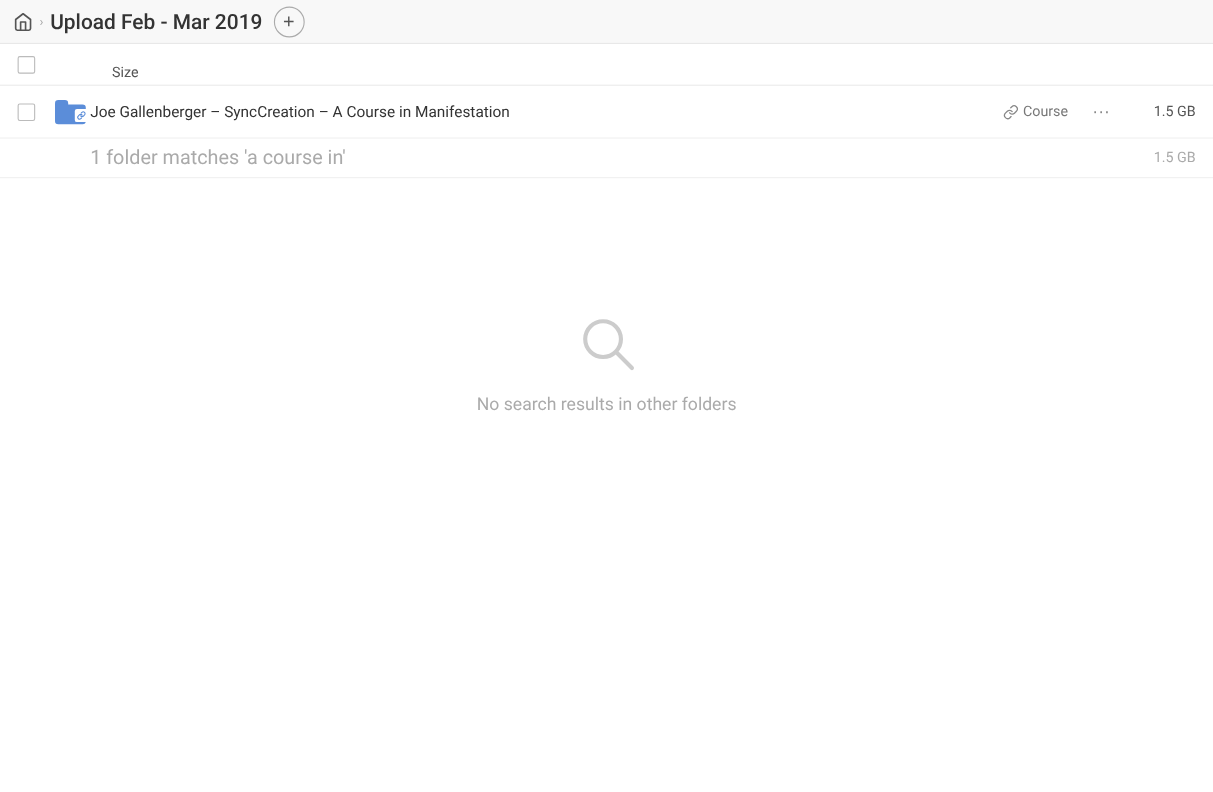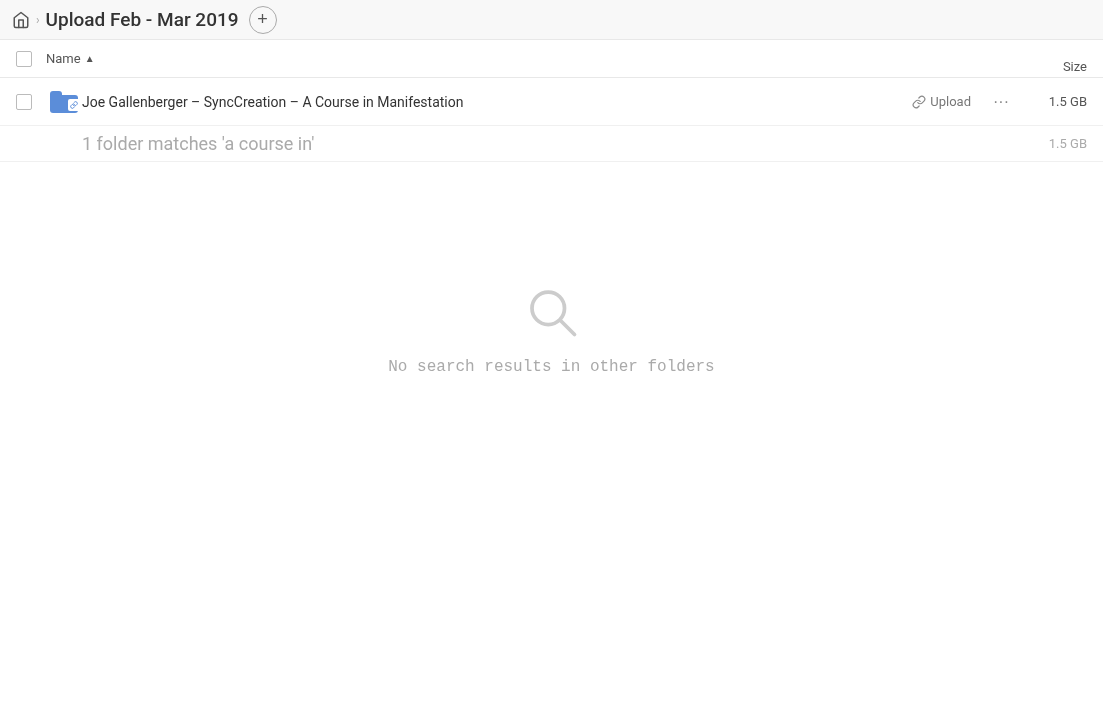--- a/index.html
+++ b/index.html
@@ -240,21 +240,20 @@
     .search-icon-large {
       width: 60px;
       height: 60px;
       margin-bottom: 16px;
       color: #ccc;
     }
 
     .no-results-text {
       font-size: 16px;
       color: #aaa;
-      font-family: Liberation Mono, monospace;
     }
 
     
     .checkbox {
       width: 16px;
       height: 16px;
       border: 1.5px solid #bbb;
       border-radius: 2px;
       background: #fff;
       cursor: pointer;
@@ -271,24 +270,20 @@
     </svg>
   </div>
   <span class="chevron-icon">›</span>
   <span class="breadcrumb-label">Upload Feb - Mar 2019</span>
   <button class="add-button">+</button>
 </div>
 
 <div class="column-header">
   <div class="checkbox-col">
     <div class="checkbox"></div>
-  </div>
-  <div class="name-col-header">
-    <span>Name</span>
-    <span class="sort-arrow">▲</span>
   </div>
   <div class="size-col-header">Size</div>
 </div>
 
 <div class="file-row">
   <div class="file-checkbox">
     <div class="checkbox"></div>
   </div>
   <div class="file-icon-wrap">
     <div class="folder-link-icon">
@@ -302,21 +297,21 @@
         </div>
       </div>
     </div>
   </div>
   <span class="file-name">Joe Gallenberger – SyncCreation – A Course in Manifestation</span>
   <div class="shared-badge">
     <svg width="14" height="14" viewBox="0 0 24 24" fill="none" stroke="#888" stroke-width="2" stroke-linecap="round" stroke-linejoin="round">
       <path d="M10 13a5 5 0 0 0 7.54.54l3-3a5 5 0 0 0-7.07-7.07l-1.72 1.71"></path>
       <path d="M14 11a5 5 0 0 0-7.54-.54l-3 3a5 5 0 0 0 7.07 7.07l1.71-1.71"></path>
     </svg>
-    <span>Upload</span>
+    <span>Course</span>
   </div>
   <button class="more-button">
     <span>···</span>
   </button>
   <span class="file-size">1.5 GB</span>
 </div>
 
 <div class="match-info-row">
   <span class="match-info-text">1 folder matches 'a course in'</span>
   <span class="match-info-size">1.5 GB</span>

